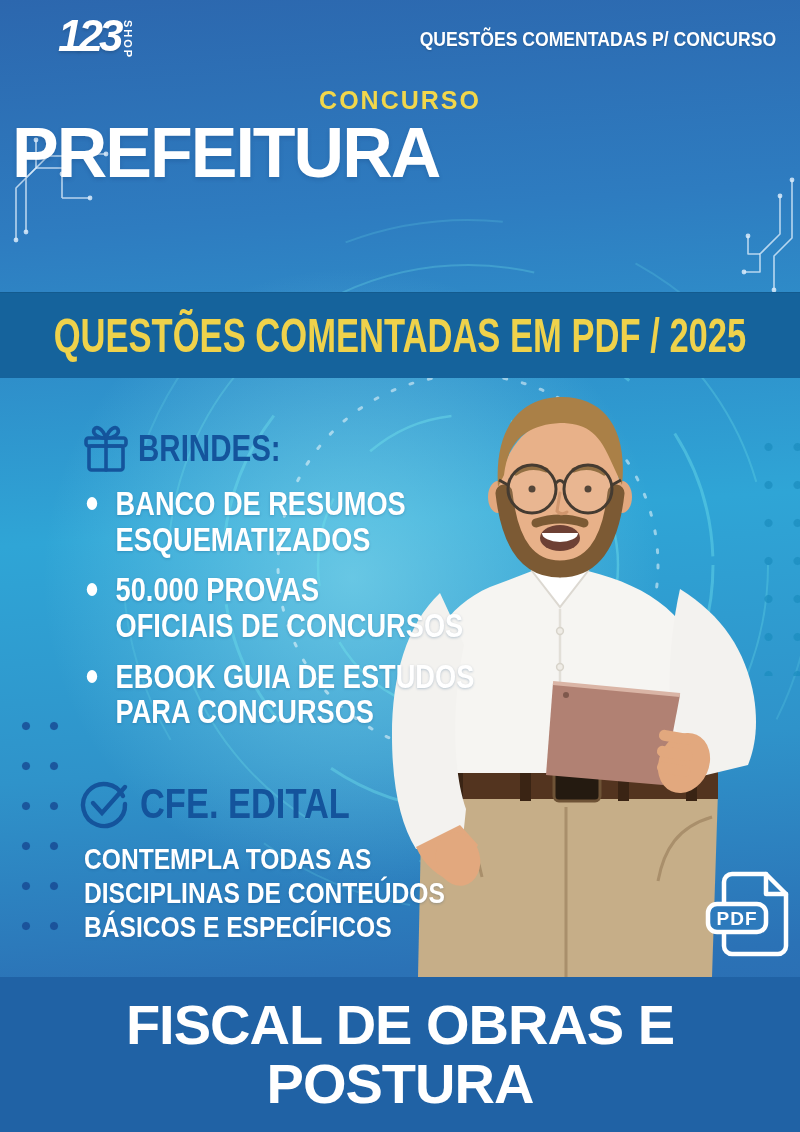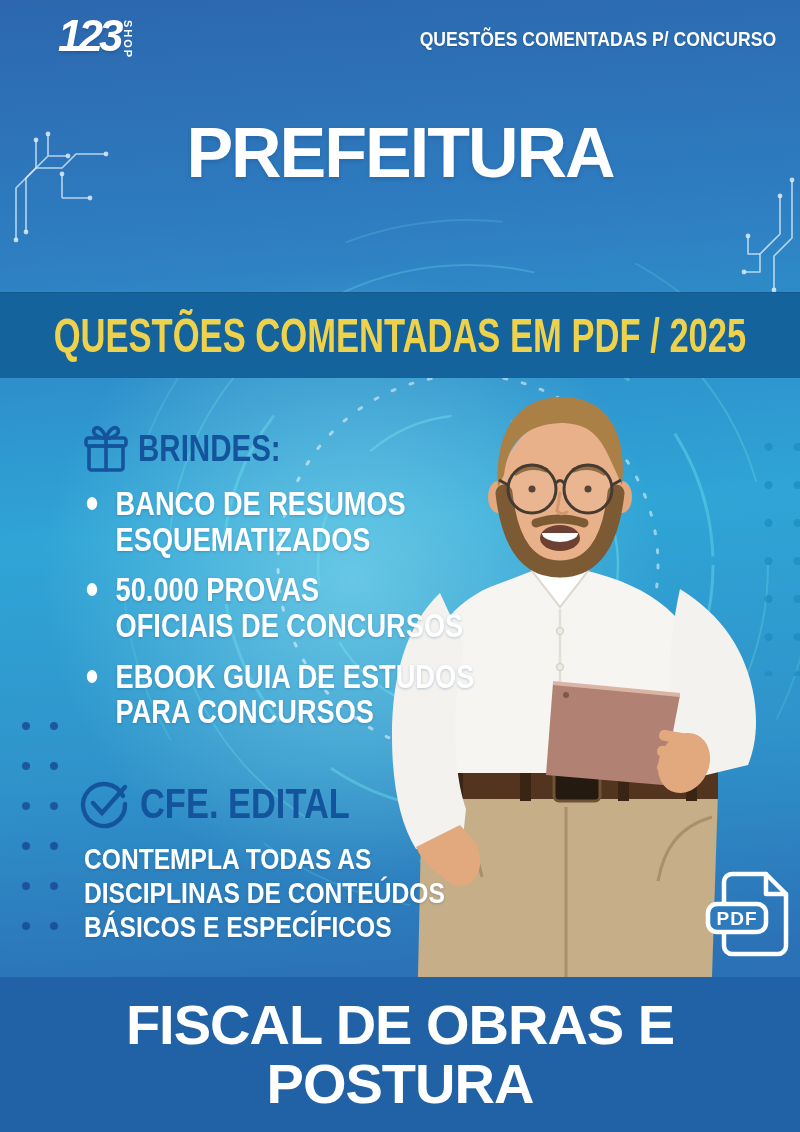--- a/index.html
+++ b/index.html
@@ -30,22 +30,22 @@
   
   .logo{ left:22px; top:14px; z-index:5; display:flex; align-items:flex-start;margin-left:36px; }
   .logo-number{ color:#fff; font-size:44px; font-weight:bold; font-style:italic; letter-spacing:-4px; line-height:1; text-shadow:0 2px 3px rgba(0,0,0,.15); }
   .logo-shop{ writing-mode:vertical-rl; color:#fff; font-size:11px; font-weight:bold; letter-spacing:2px; margin:6px 0 0 3px; }
   .tagline{ right:24px; top:28px; z-index:5; color:#fff; font-weight:bold; font-size:20px;
     transform:scaleX(.88); transform-origin:right center; letter-spacing:0; text-shadow:0 1px 2px rgba(0,0,0,.2); }
 
   
   .kicker{ left:0; top:86px; width:100%; z-index:5; text-align:center; color:#F2D74B;
     font-size:25px; font-weight:bold; letter-spacing:2px; }
-  .title{ left:0; top:120px; width:100%; z-index:5; text-align:center; color:#fff;
-    font-size:70px; font-weight:bold; line-height:.97; letter-spacing:-2px; text-shadow:0 2px 4px rgba(0,40,90,.18); }
+  .title{ left:0; top:120px; width:100%; z-index:5; color:#fff;
+    font-size:70px; font-weight:bold; line-height:.97; letter-spacing:-2px; text-shadow:0 2px 4px rgba(0,40,90,.18);padding-left:12px; }
 
   
   .band{ left:0; top:292px; width:100%; height:86px; z-index:3; background:#15639C;
     display:flex; align-items:center; justify-content:center; box-shadow:0 1px 0 rgba(0,0,0,.08) inset;text-align:center; }
   .band-text{ color:#EFD24B; font-size:48px; font-weight:bold; letter-spacing:0;
     transform:scaleX(.72); transform-origin:center; white-space:nowrap; }
 
   
   .gift-wrap{ left:80px; top:424px; z-index:5; }
   .brindes-heading{ left:138px; top:428px; z-index:5; color:#14549C; font-size:36px; font-weight:bold;
@@ -211,20 +211,21 @@
     <path d="M196,106 Q200,101 204,106" stroke="#453b31" stroke-width="3" fill="none"></path>
     <path d="M148,108 L139,103 M252,108 L261,103" stroke="#453b31" stroke-width="3" fill="none"></path>
   </svg>
 
   <div class="logo abs">
     <span class="logo-number">123</span>
     <span class="logo-shop">SHOP</span>
   </div>
   <div class="tagline abs">QUESTÕES COMENTADAS P/ CONCURSO</div>
 
+  <div class="kicker abs">CONCURSO</div>
   <div class="title abs">
     <div>PREFEITURA</div>
   </div>
 
   <div class="band abs">
     <span class="band-text">QUESTÕES COMENTADAS EM PDF / 2025</span>
   </div>
 
   <svg class="gift-wrap abs" width="52" height="52" viewBox="0 0 52 52">
     <g fill="none" stroke="#14549C" stroke-width="3.6" stroke-linecap="round" stroke-linejoin="round">

